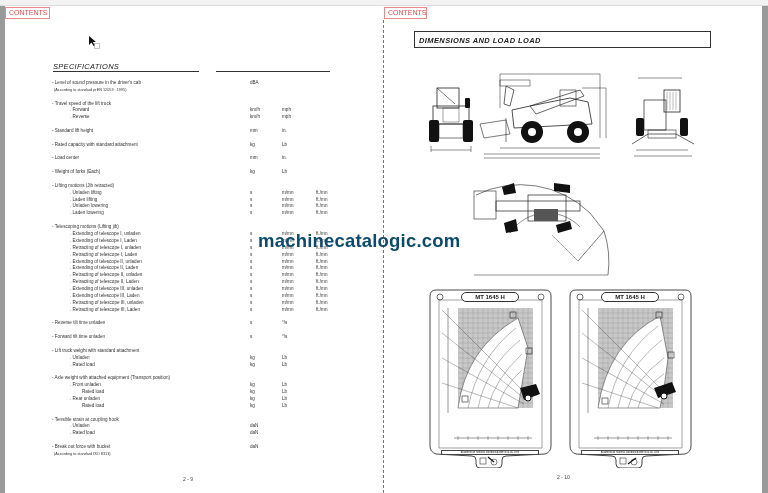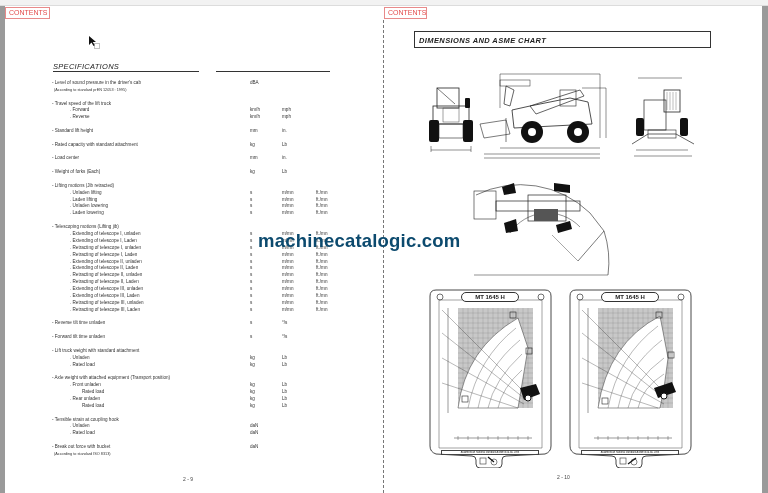--- a/index.html
+++ b/index.html
@@ -318,21 +318,21 @@
     <div class="row">
       <span class="lbl note">(According to standard ISO 8313)</span>
       <span class="u1"></span>
       <span class="u2"></span>
       <span class="u3"></span>
     </div>
   </div>
 
 <div class="page-num pn-left">2 - 9</div>
 
-<div class="dim-title">DIMENSIONS AND ASME CHART</div>
+<div class="dim-title">DIMENSIONS AND LOAD LOAD</div>
 
 <svg class="drawing" style="left:425px;top:78px;width:60px;height:80px" viewBox="0 0 60 80">
   <rect x="12" y="10" width="22" height="20" fill="none" stroke="#222" stroke-width="0.8"></rect>
   <line x1="12" y1="10" x2="30" y2="26" stroke="#222" stroke-width="0.6"></line>
   <rect x="8" y="28" width="36" height="18" fill="none" stroke="#222" stroke-width="0.8"></rect>
   <rect x="18" y="30" width="16" height="14" fill="none" stroke="#444" stroke-width="0.5"></rect>
   <rect x="4" y="42" width="10" height="22" rx="2" fill="#111"></rect>
   <rect x="38" y="42" width="10" height="22" rx="2" fill="#111"></rect>
   <rect x="40" y="20" width="5" height="10" rx="1" fill="#111"></rect>
   <rect x="14" y="46" width="24" height="14" fill="none" stroke="#222" stroke-width="0.6"></rect>

